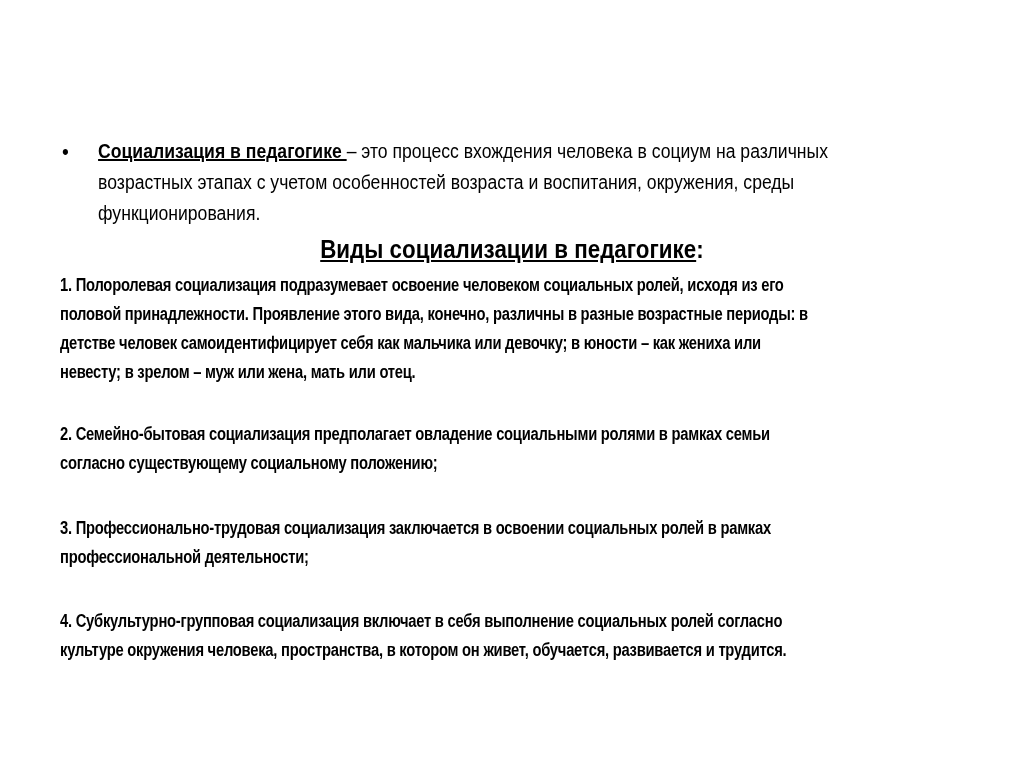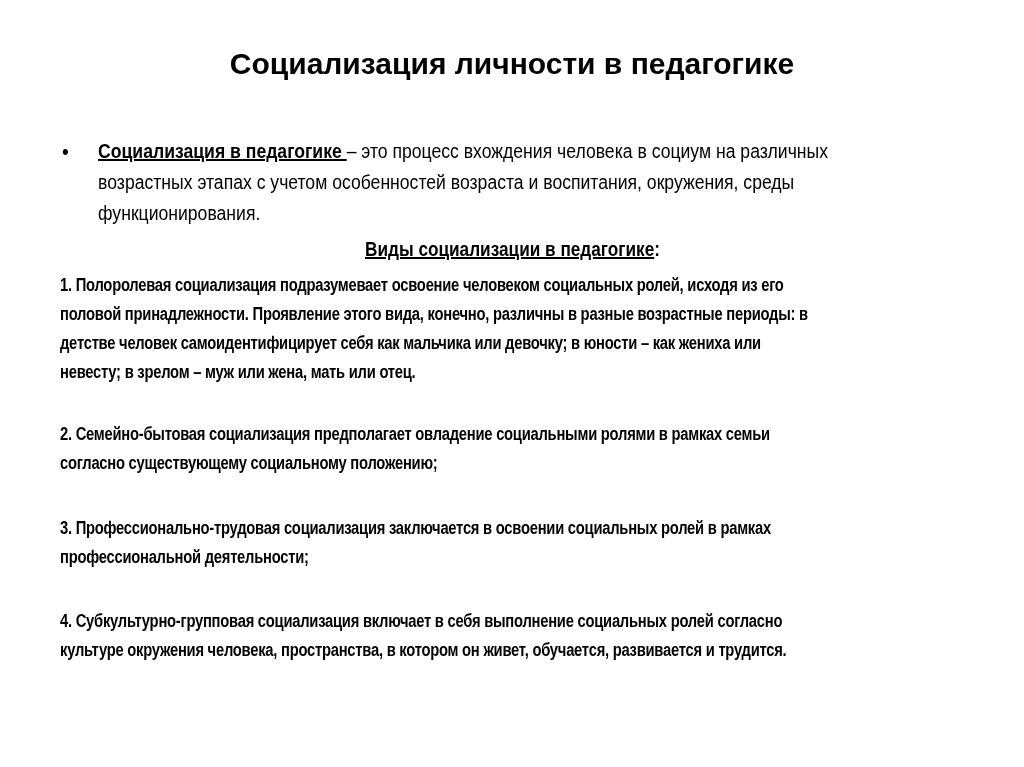--- a/index.html
+++ b/index.html
@@ -60,21 +60,21 @@
       text-decoration: underline;
     }
     .subheading {
       position: absolute;
       left: 0;
       top: 234px;
       width: 1024px;
       text-align: center;
       font-family: "Liberation Sans", sans-serif;
       font-weight: bold;
-      font-size: 20px;
+      font-size: 26px;
       line-height: 30px;
     }
     .subheading .sub-inner {
       display: inline-block;
       transform: scaleX(0.86);
       transform-origin: center top;
     }
     .subheading .sub-text {
       text-decoration: underline;
     }
@@ -94,21 +94,20 @@
     .item-2 { top: 420px; }
     .item-3 { top: 514px; }
     .item-4 { top: 607px; }
     .line { display: block; white-space: nowrap; }
   </style>
 </head>
 <body>
 
 <div class="slide">
 
-  <div class="title">Социализация личности в педагогике</div>
 
   <div class="bullet-row">
     <span class="bullet-dot">•</span>
     <div class="bullet-text">
       <span class="line"><span class="term">Социализация в педагогике </span><span> – это процесс вхождения человека в социум на различных</span></span>
       <span class="line">возрастных этапах с учетом особенностей возраста и воспитания, окружения, среды</span>
       <span class="line">функционирования.</span>
     </div>
   </div>
 

